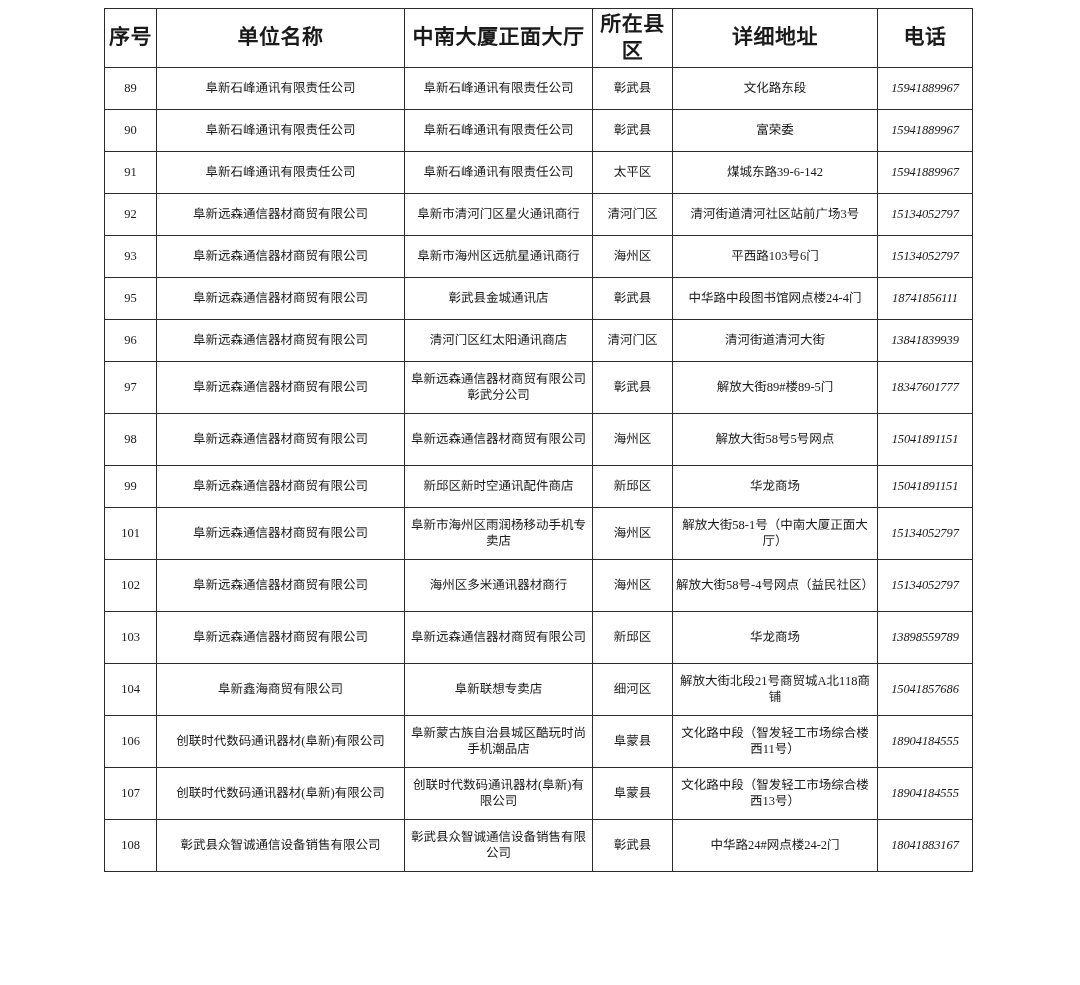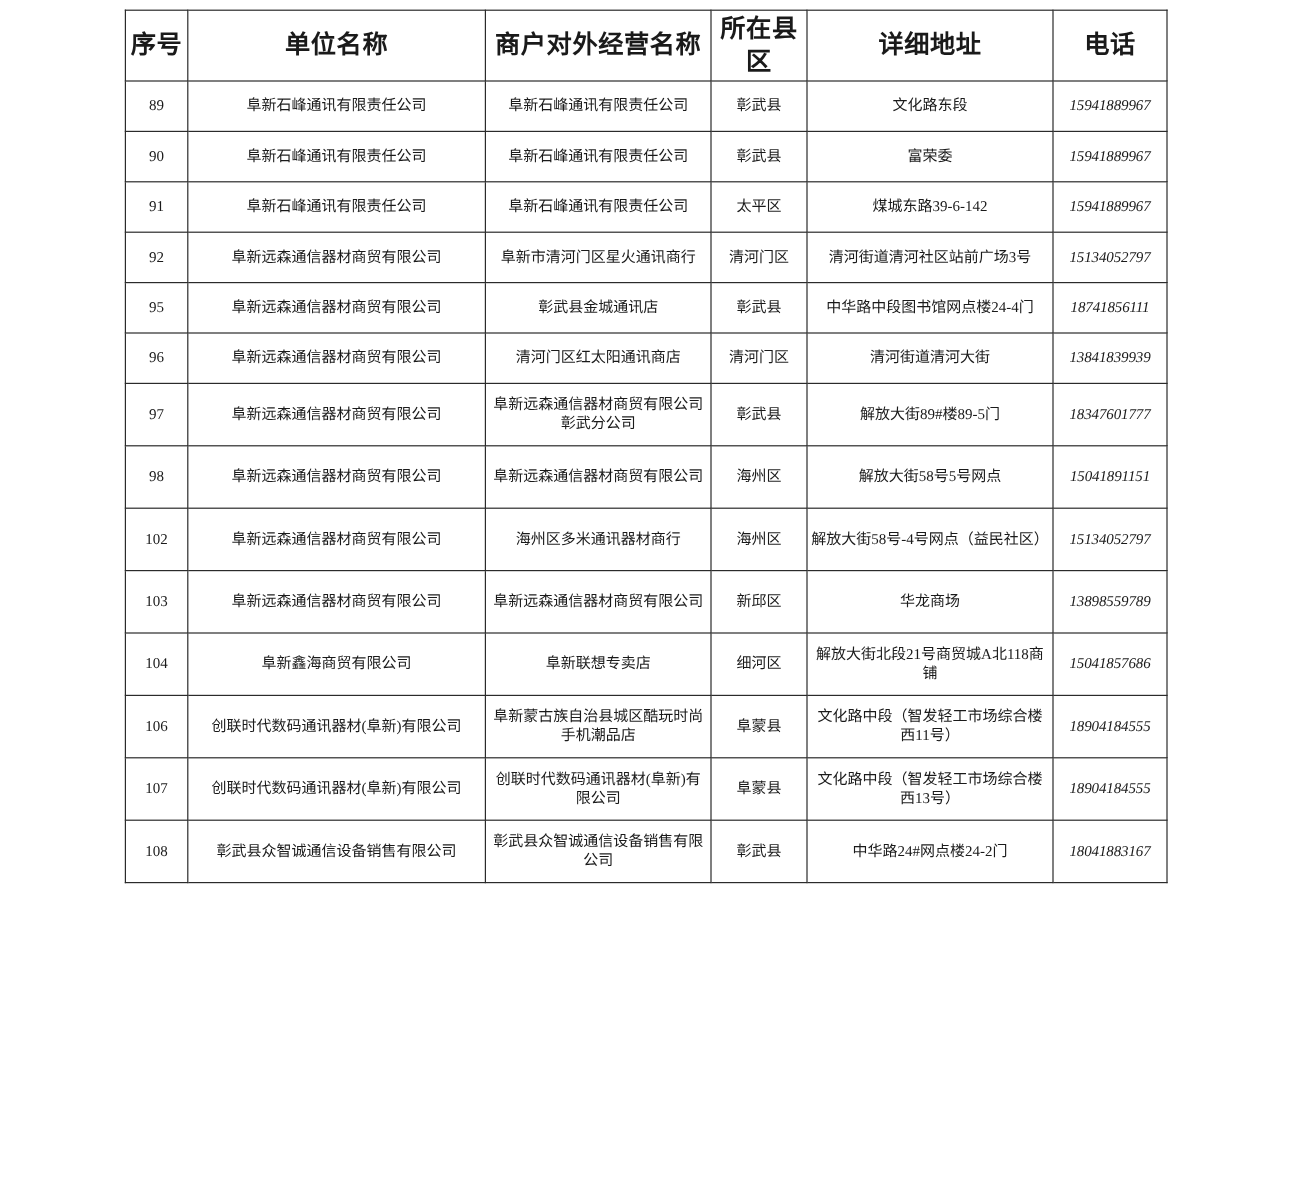--- a/index.html
+++ b/index.html
@@ -91,21 +91,21 @@
         <col class="c-unit">
         <col class="c-trade">
         <col class="c-county">
         <col class="c-addr">
         <col class="c-phone">
       </colgroup>
       <thead>
         <tr>
           <th>序号</th>
           <th>单位名称</th>
-          <th>商户对外经营名称</th>
+          <th>中南大厦正面大厅</th>
           <th>所在县区</th>
           <th>详细地址</th>
           <th>电话</th>
         </tr>
       </thead>
       <tbody id="table-body">
           <tr>
             <td class="seq-cell">89</td>
             <td>阜新石峰通讯有限责任公司</td>
             <td>阜新石峰通讯有限责任公司</td>
@@ -131,20 +131,28 @@
           </tr>
           <tr>
             <td class="seq-cell">92</td>
             <td>阜新远森通信器材商贸有限公司</td>
             <td>阜新市清河门区星火通讯商行</td>
             <td class="county-cell">清河门区</td>
             <td>清河街道清河社区站前广场3号</td>
             <td class="phone-cell">15134052797</td>
           </tr>
           <tr>
+            <td class="seq-cell">93</td>
+            <td>阜新远森通信器材商贸有限公司</td>
+            <td>阜新市海州区远航星通讯商行</td>
+            <td class="county-cell">海州区</td>
+            <td>平西路103号6门</td>
+            <td class="phone-cell">15134052797</td>
+          </tr>
+          <tr>
             <td class="seq-cell">95</td>
             <td>阜新远森通信器材商贸有限公司</td>
             <td>彰武县金城通讯店</td>
             <td class="county-cell">彰武县</td>
             <td>中华路中段图书馆网点楼24-4门</td>
             <td class="phone-cell">18741856111</td>
           </tr>
           <tr>
             <td class="seq-cell">96</td>
             <td>阜新远森通信器材商贸有限公司</td>
@@ -161,20 +169,36 @@
             <td>解放大街89#楼89-5门</td>
             <td class="phone-cell">18347601777</td>
           </tr>
           <tr class="tall">
             <td class="seq-cell">98</td>
             <td>阜新远森通信器材商贸有限公司</td>
             <td>阜新远森通信器材商贸有限公司</td>
             <td class="county-cell">海州区</td>
             <td>解放大街58号5号网点</td>
             <td class="phone-cell">15041891151</td>
+          </tr>
+          <tr>
+            <td class="seq-cell">99</td>
+            <td>阜新远森通信器材商贸有限公司</td>
+            <td>新邱区新时空通讯配件商店</td>
+            <td class="county-cell">新邱区</td>
+            <td>华龙商场</td>
+            <td class="phone-cell">15041891151</td>
+          </tr>
+          <tr class="tall">
+            <td class="seq-cell">101</td>
+            <td>阜新远森通信器材商贸有限公司</td>
+            <td>阜新市海州区雨润杨移动手机专卖店</td>
+            <td class="county-cell">海州区</td>
+            <td>解放大街58-1号（中南大厦正面大厅）</td>
+            <td class="phone-cell">15134052797</td>
           </tr>
           <tr class="tall">
             <td class="seq-cell">102</td>
             <td>阜新远森通信器材商贸有限公司</td>
             <td>海州区多米通讯器材商行</td>
             <td class="county-cell">海州区</td>
             <td>解放大街58号-4号网点（益民社区）</td>
             <td class="phone-cell">15134052797</td>
           </tr>
           <tr class="tall">

